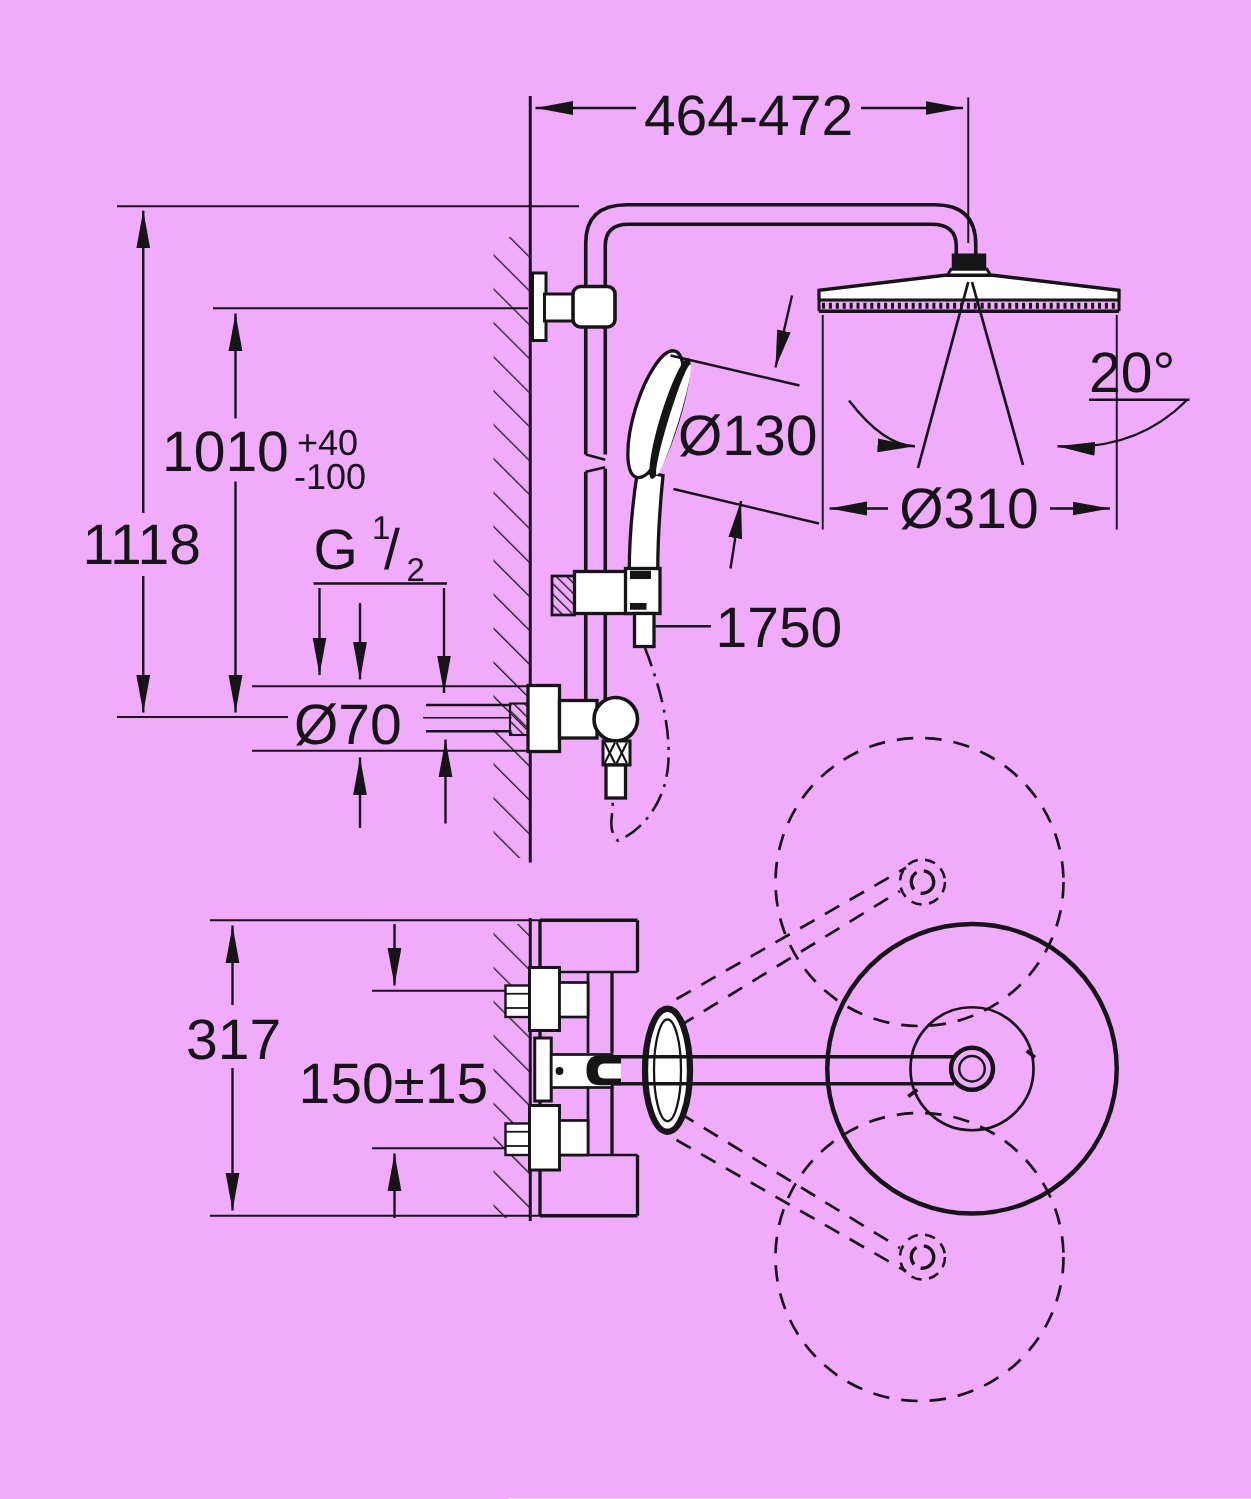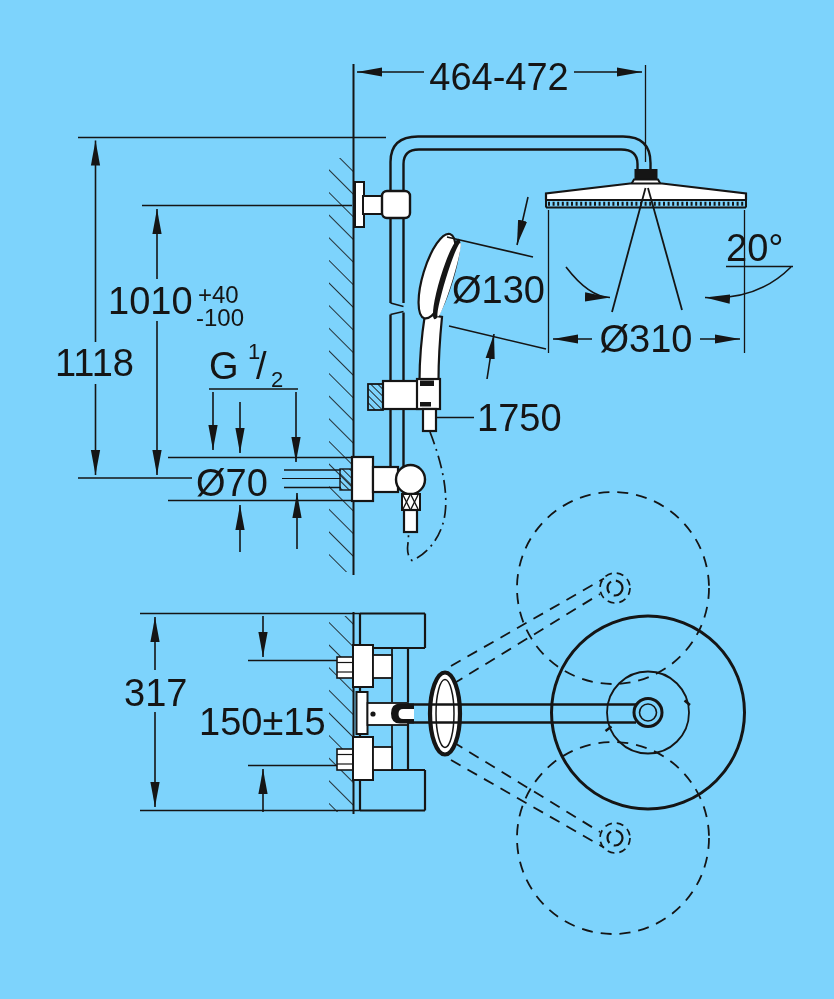--- a/index.html
+++ b/index.html
@@ -1,16 +1,16 @@
 <!DOCTYPE html>
 <html><head>
 <meta charset="utf-8">
 <style>
   html,body{margin:0;padding:0;background:#ffffff;}
-  .stage{position:relative;width:834px;height:999px;background:#7dd3fc;overflow:hidden;}
+  .stage{position:relative;width:834px;height:999px;background:#f0abfc;overflow:hidden;}
   svg{display:block;}
   .t{font-family:"Liberation Sans","DejaVu Sans",sans-serif;fill:#151515;}
   .d{font-size:38px;}
   .ts{font-size:24px;}
   .sup{font-size:22px;}
 </style>
 </head>
 <body>
 
 <div class="stage">

